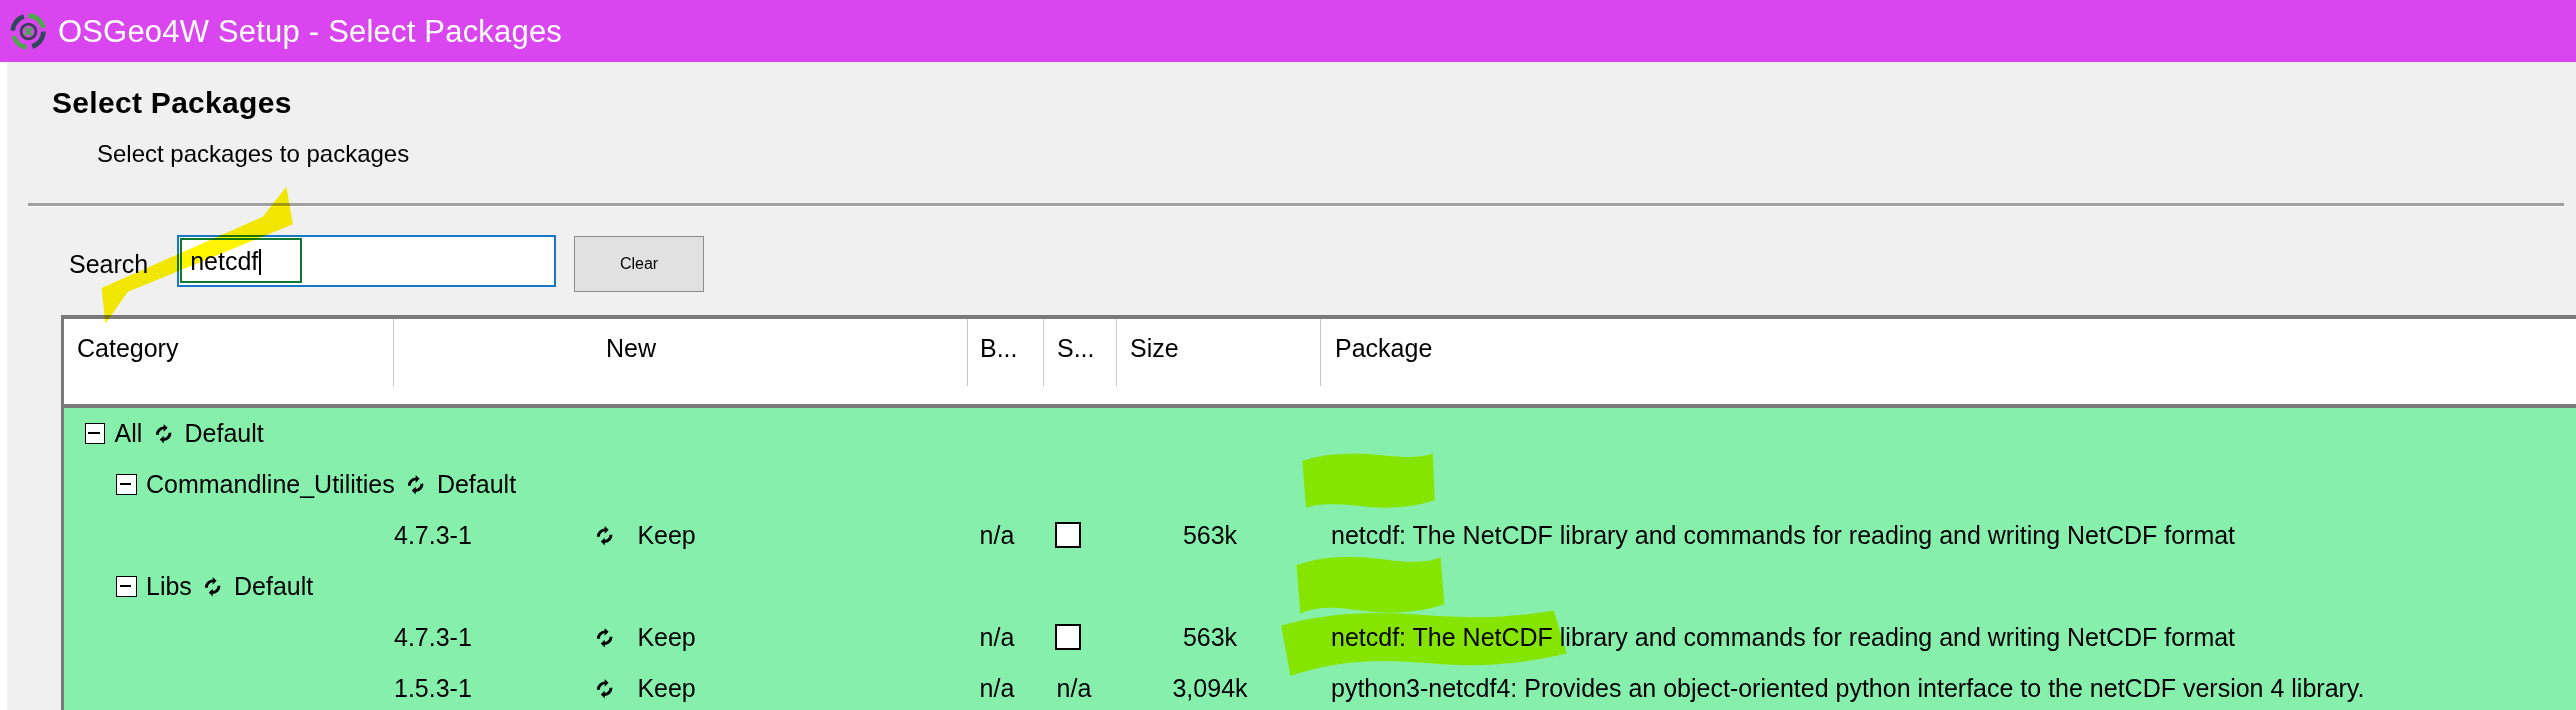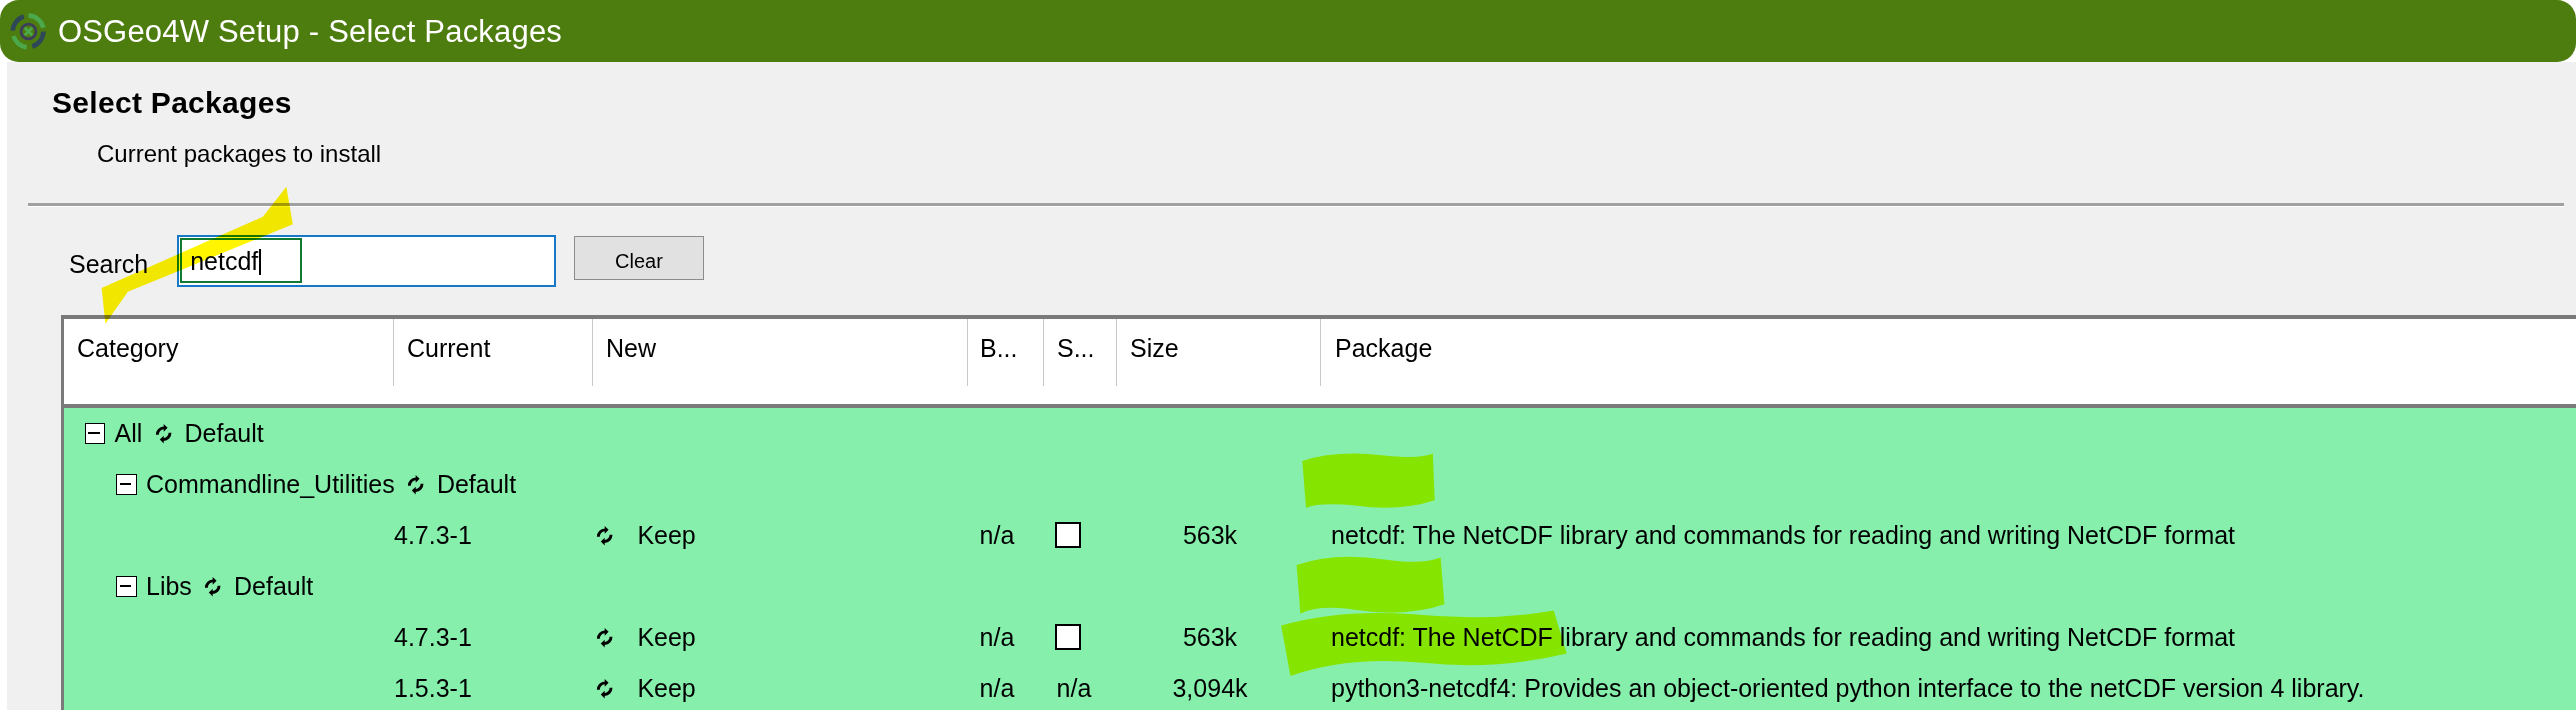--- a/index.html
+++ b/index.html
@@ -16,26 +16,25 @@
     position: relative;
     -webkit-font-smoothing: none;
   }
 
   
   .titlebar {
     position: absolute;
     left: 0; top: 0;
     width: 2576px;
     height: 62px;
-    background: #4d7c0f;
+    background: #d946ef;
     display: flex;
     align-items: center;
     padding-left: 7.5px;
     box-sizing: border-box;
-    border-radius: 19px;
   }
   .app-icon {
     width: 41px;
     height: 41px;
     flex: 0 0 41px;
     margin-right: 9.4px;
     display: block;
   }
   .title-text {
     color: #ffffff;
@@ -137,25 +136,25 @@
     height: 26px;
     background: #000000;
     vertical-align: -4.7px;
     margin-left: 0.9px;
   }
   .clear-btn {
     position: absolute;
     left: 567px;
     top: 0.9px;
     width: 130px;
-    height: 44px;
+    height: 56px;
     background: #E1E1E1;
     border: 1.9px solid #8C8C8C;
     box-sizing: border-box;
-    font-size: 20px;
+    font-size: 16px;
     color: #000000;
     font-family: "Liberation Sans", sans-serif;
     line-height: 48px;
     text-align: center;
     padding: 0;
     cursor: default;
   }
 
   
   .table-frame {
@@ -280,21 +279,21 @@
     <circle cx="22" cy="22" r="8" fill="none" stroke="#3D3D5C" stroke-width="3"></circle>
     <path d="M18 18 L26 26 M26 18 L18 26" stroke="#4BA84B" stroke-width="3"></path>
   </svg>
   <span class="title-text">OSGeo4W Setup - Select Packages</span>
 </div>
 
 <div class="page">
 
   <div class="heading-block">
     <div class="page-title">Select Packages</div>
-    <div class="page-subtitle">Current packages to install</div>
+    <div class="page-subtitle">Select packages to packages</div>
   </div>
 
   <div class="header-rule"></div>
 
   <div class="search-row">
     <span class="search-label">Search</span>
 
     <div class="search-input-wrap">
       <div class="search-inner-focus"></div>
       <div class="search-value">
@@ -302,21 +301,20 @@
       </div>
     </div>
 
     <button class="clear-btn">Clear</button>
   </div>
 
   <div class="table-frame">
 
     <div class="table-header">
       <div class="th" style="left:0px;   width:330px;">Category</div>
-      <div class="th" style="left:330px; width:199px;">Current</div>
       <div class="th" style="left:529px; width:375px;">New</div>
       <div class="th" style="left:903px; width:77px;">B...</div>
       <div class="th" style="left:980px;width:73px;">S...</div>
       <div class="th" style="left:1053px;width:204px;">Size</div>
       <div class="th" style="left:1258px;width:1259px;border-right:none;">Package</div>
     </div>
 
     <div class="tbody">
 
       <div class="tr group-row">

